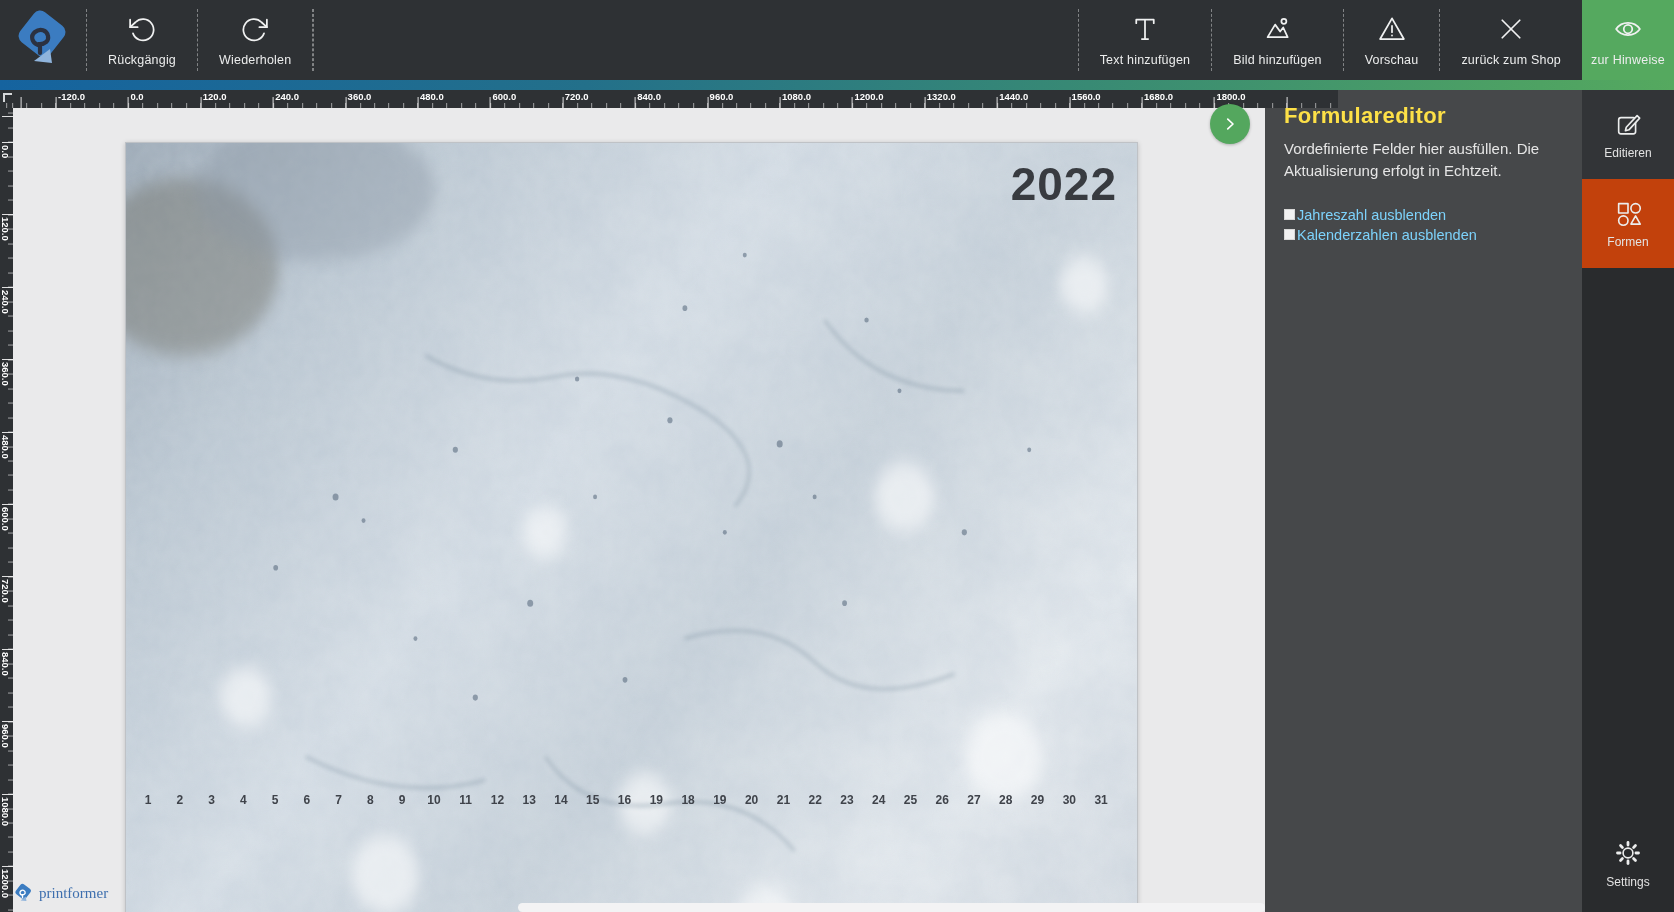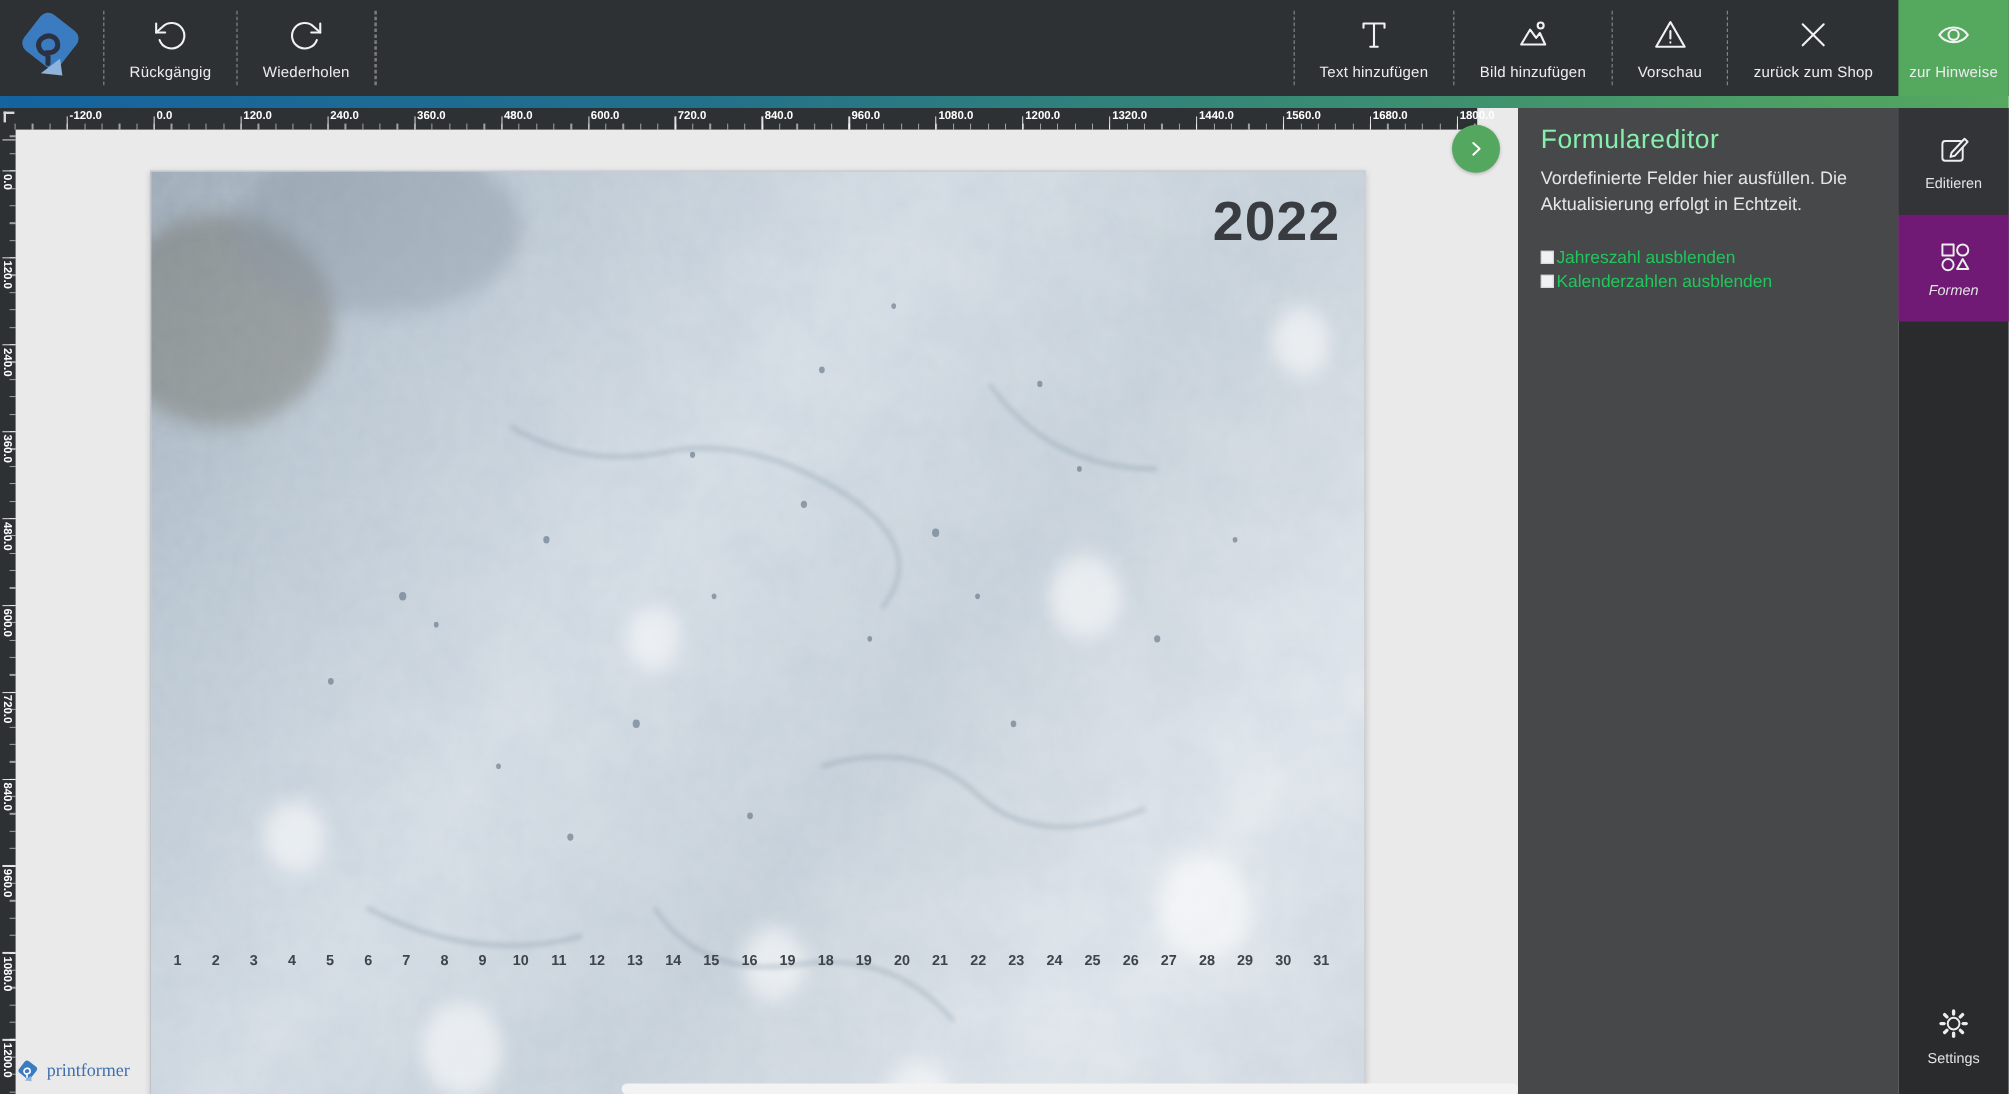--- a/index.html
+++ b/index.html
@@ -29,21 +29,21 @@
   .tb-spacer { flex:1; }
   .tb-preview { background:#55a95f; width:92px; padding:0 4px; }
 
   
   .grad-bar {
     position:absolute; left:0; top:80px; width:1674px; height:10px; z-index:35;
     background:linear-gradient(90deg,#15639f 0%,#23708a 35%,#388a74 65%,#4ea263 92%,#55a95f 100%);
   }
 
   
-  .h-ruler { position:absolute; left:0; top:90px; width:1231px; height:18px; background:#2e3134; z-index:30; }
+  .h-ruler { position:absolute; left:0; top:90px; width:1338px; height:18px; background:#2e3134; z-index:30; }
   .h-ruler .ticks-minor { position:absolute; left:0; right:0; bottom:0; height:5px;
     background:repeating-linear-gradient(to right, rgba(255,255,255,.55) 0 1px, transparent 1px 14.48px);
     background-position-x:12.16px; }
   .h-ruler .ticks-major { position:absolute; left:0; right:0; bottom:0; height:11px;
     background:repeating-linear-gradient(to right, rgba(255,255,255,.85) 0 1px, transparent 1px 72.4px);
     background-position-x:55.6px; }
   .hlbl { position:absolute; top:1px; left:calc(58px + var(--i) * 72.4px);
     font-size:9.5px; font-weight:700; color:#ffffff; }
 
   .v-ruler { position:absolute; left:0; top:90px; width:13px; height:822px; background:#2e3134; z-index:29; }
@@ -86,39 +86,39 @@
     box-shadow:0 1px 3px rgba(0,0,0,.25); cursor:pointer; border:none;
   }
   .collapse-btn svg { width:18px; height:18px; stroke:#ffffff; stroke-width:2.2; fill:none;
     stroke-linecap:round; stroke-linejoin:round; }
 
   
   .form-panel {
     position:absolute; left:1265px; top:90px; width:317px; height:822px;
     background:#46484a; z-index:20; color:#efefef; padding:13px 20px 20px 19px;
   }
-  .panel-title { font-size:22px; font-weight:400; color:#86efac; letter-spacing:.4px; margin:0 0 9px; }
+  .panel-title { font-size:22px; font-weight:700; color:#fde047; letter-spacing:.4px; margin:0 0 9px; }
   .panel-desc { font-size:15px; font-weight:300; line-height:1.45; color:#e6e6e6; margin:0 0 23px; }
-  .chk-row { display:flex; align-items:center; font-size:14.5px; color:#22c55e; line-height:20px; cursor:pointer; }
+  .chk-row { display:flex; align-items:center; font-size:14.5px; color:#7dd3fc; line-height:20px; cursor:pointer; }
   .chk { width:11px; height:11px; background:#f1f1f1; border:1px solid #d8d8d8; margin-right:2px; flex:none; }
 
   
   .sidebar {
     position:absolute; left:1582px; top:90px; width:92px; height:822px;
     background:#292b2d; z-index:25; display:flex; flex-direction:column;
   }
   .side-tile {
     height:89px; display:flex; flex-direction:column; align-items:center; justify-content:center;
     gap:8px; font-size:12px; color:#e3e3e3; cursor:pointer; flex:none;
   }
   .side-tile svg { width:28px; height:28px; stroke:#eceded; stroke-width:1.4; fill:none;
     stroke-linecap:round; stroke-linejoin:round; }
   .tile-editieren { background:#323437; }
   .side-tile.selected { background:#46484a; }
-  .tile-formen { background:#701a75;font-style:italic; }
+  .tile-formen { background:#c2410c; }
   .side-flex { flex:1; }
   .tile-settings { height:96px; }
 
   
   .brand {
     position:absolute; left:14px; top:883px; z-index:15; display:flex; align-items:center; gap:6px;
     color:#3e6fae; font-family:"Liberation Serif", serif; font-size:15px; cursor:pointer;
   }
 </style>
 </head>

